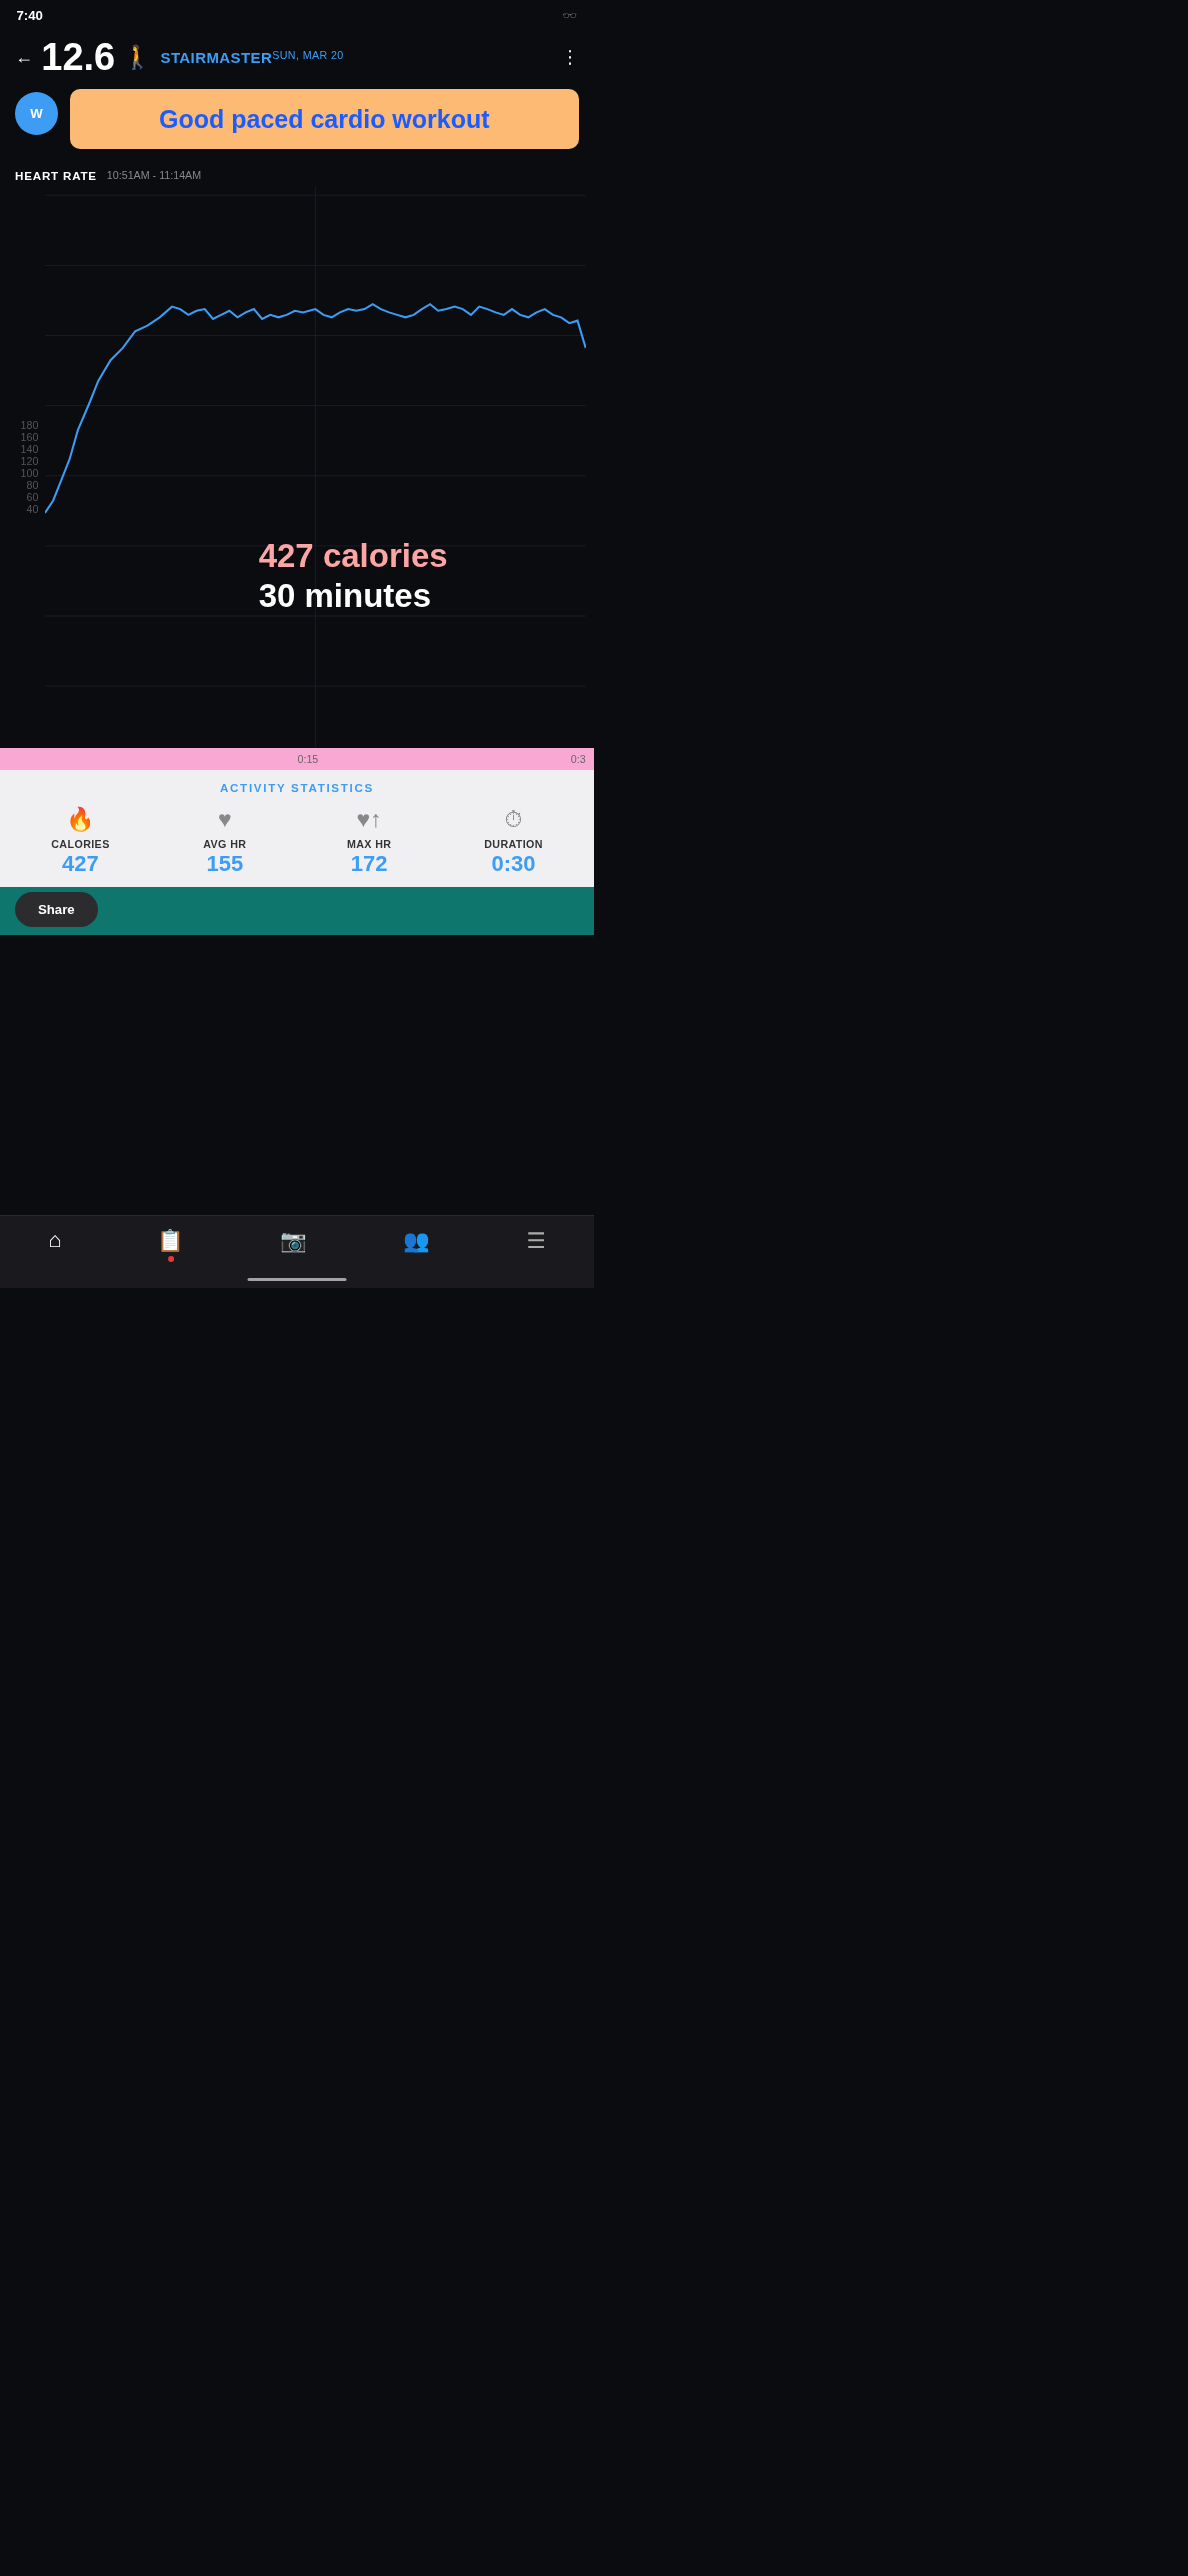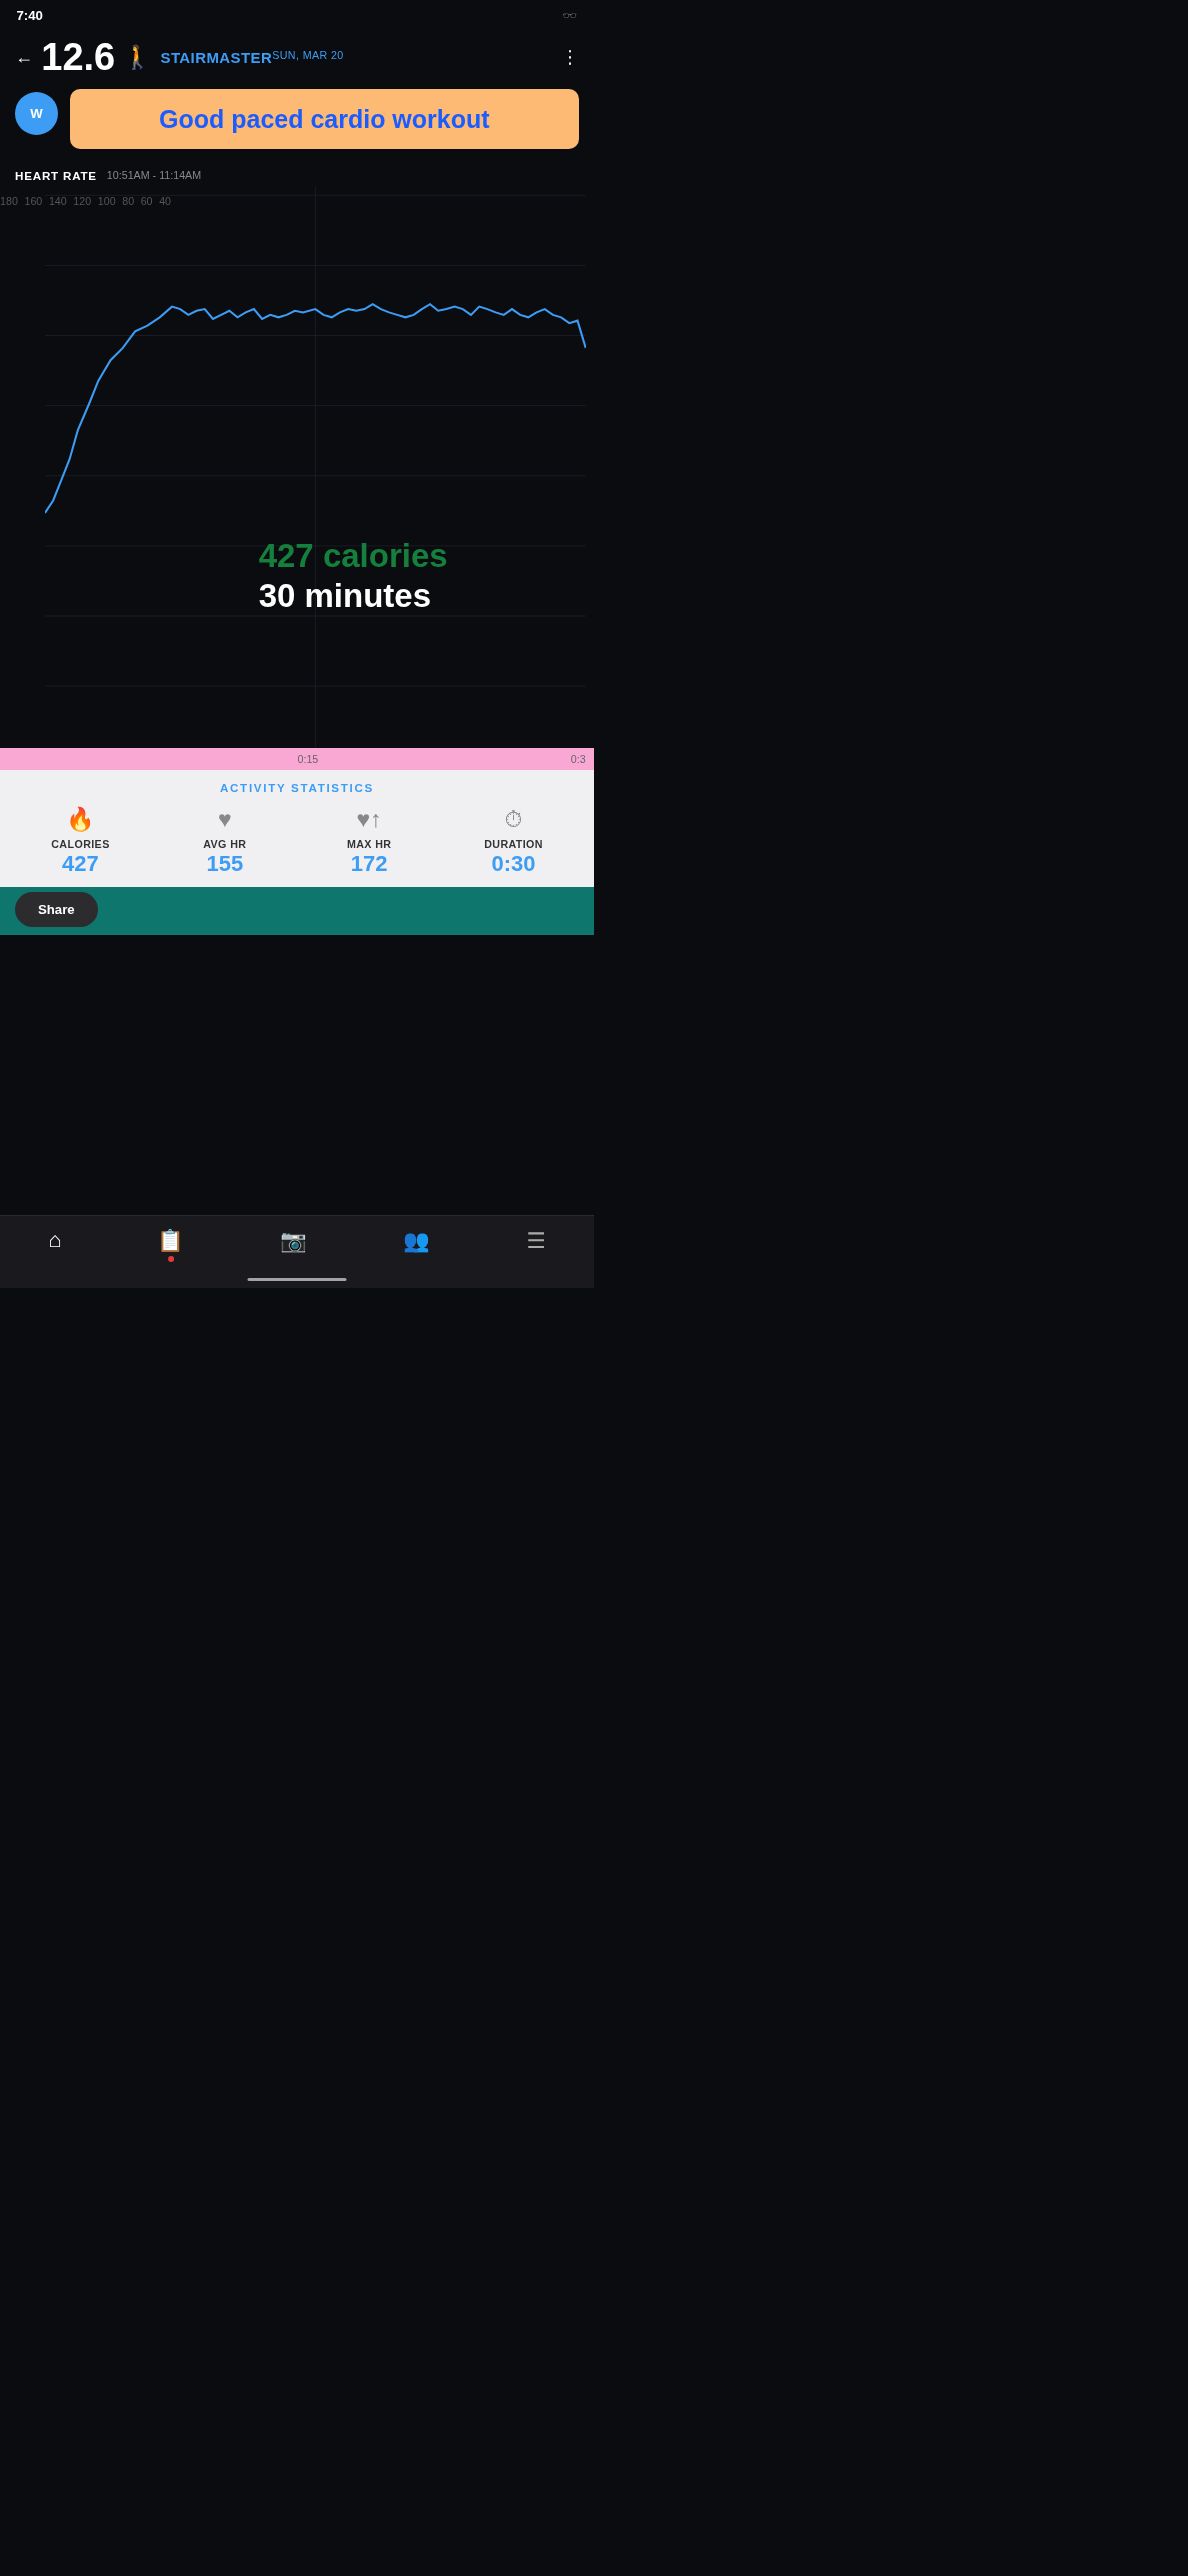--- a/index.html
+++ b/index.html
@@ -147,22 +147,22 @@
       padding-left: 45px;
       padding-right: 8.3px;
     }
     .y-axis {
       position: absolute;
       left: 0;
       top: 0;
       width: 45px;
       height: 100%;
       display: flex;
-      flex-direction: row;
-      justify-content: space-between;
+      flex-direction: column;
+      justify-content: center;
       padding: 8.3px 0;
     }
     .y-label {
       font-size: 10.7px;
       color: #555;
       text-align: right;
       padding-right: 6.6px;
     }
     .chart-svg-container {
       position: absolute;
@@ -174,21 +174,21 @@
     .chart-stats-overlay {
       position: absolute;
       bottom: 132px;
       left: 50%;
       transform: translateX(-30%);
       text-align: left;
     }
     .chart-calories {
       font-size: 33px;
       font-weight: 800;
-      color: #15803d;
+      color: #fca5a5;
       line-height: 1.2;
     }
     .chart-minutes {
       font-size: 33px;
       font-weight: 800;
       color: white;
       line-height: 1.2;
     }
 
     

